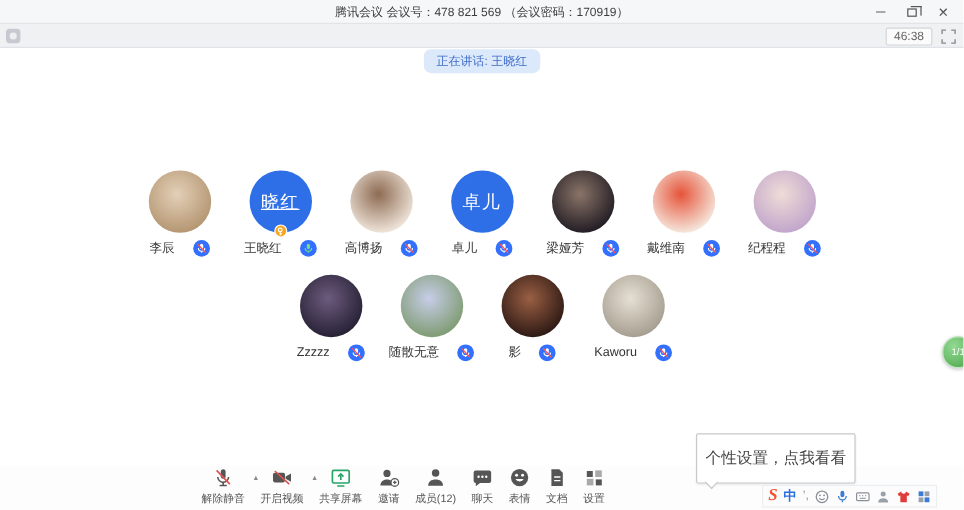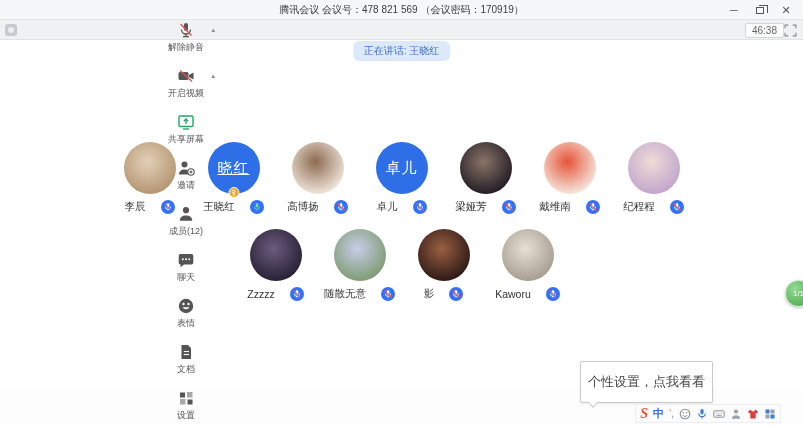--- a/index.html
+++ b/index.html
@@ -16,21 +16,21 @@
   .restore-glyph { width:8px; height:7px; border:1px solid #555; position:relative; background:#f6f7f8; }
   .restore-glyph::before { content:""; position:absolute; left:2px; top:-3px; width:8px; height:7px;
              border:1px solid #555; border-bottom:none; border-left:none; }
 
   
   .infobar { position:relative; height:20px; background:#eff1f3; border-bottom:1px solid #e0e2e5;
              display:flex; align-items:center; }
   .info-icon { width:12px; height:12px; margin-left:5px; border-radius:3px; background:#c6cad0;
                display:flex; align-items:center; justify-content:center; }
   .info-icon i { width:6px; height:6px; border-radius:50%; background:#eceef0; display:block; }
-  .infobar-right { position:absolute; right:6px; top:0; height:20px; display:flex; align-items:center; }
+  .infobar-right { position:absolute; right:6px; top:0; height:20px; display:flex; align-items:center; gap:7px; }
   .timer { font-size:10px; color:#666; border:1px solid #d4d6d9; background:#fbfbfc; padding:0px 6px;
            line-height:13px; border-radius:2px; }
 
   
   .main { position:relative; height:348px; background:#fff; overflow:hidden; }
   .banner { position:absolute; top:1px; left:50%; transform:translateX(-50%);
             background:#dce9fa; color:#3f6cc8; font-size:10px; padding:3px 11px; border-radius:6px;
             white-space:nowrap; }
 
   .grid { padding-top:102px; }
@@ -52,21 +52,21 @@
   .mic-badge.speaking .slash { display:none; }
 
   .page-btn { position:absolute; right:-9px; top:240px; width:27px; height:27px; border-radius:50%;
               background:radial-gradient(circle at 35% 30%, #93d993, #56ae56 80%);
               border:1px solid #bfe3bf; color:#fff; font-size:8px;
               display:flex; align-items:center; justify-content:center;
               box-shadow:0 1px 3px rgba(0,0,0,.25); }
 
   
   .toolbar { position:absolute; left:0; bottom:0; width:803px; height:37px; background:#fdfdfd; }
-  .tool-items { position:absolute; left:168px; bottom:3px; display:flex; gap:13px; align-items:center;flex-direction:column; }
+  .tool-items { position:absolute; left:168px; bottom:3px; display:flex; gap:13px; align-items:flex-start; }
   .titem { display:flex; flex-direction:column; align-items:center; cursor:default; position:relative; }
   .ticon { height:18px; display:flex; align-items:center; justify-content:center; }
   .ticon svg { width:18px; height:18px; }
   .tlabel { font-size:9px; color:#555; margin-top:2px; white-space:nowrap; }
   .caret { position:absolute; right:-11px; top:5px; font-size:7px; color:#8a8a8a; }
 
   .tooltip { position:absolute; right:90px; bottom:22px; background:#fff; border:1px solid #c9c9c9;
              font-size:13px; color:#444; padding:11px 7px; border-radius:2px; white-space:nowrap;
              box-shadow:0 1px 2px rgba(0,0,0,.08); }
   .tooltip::after { content:""; position:absolute; left:8px; bottom:-4px; width:7px; height:7px;

